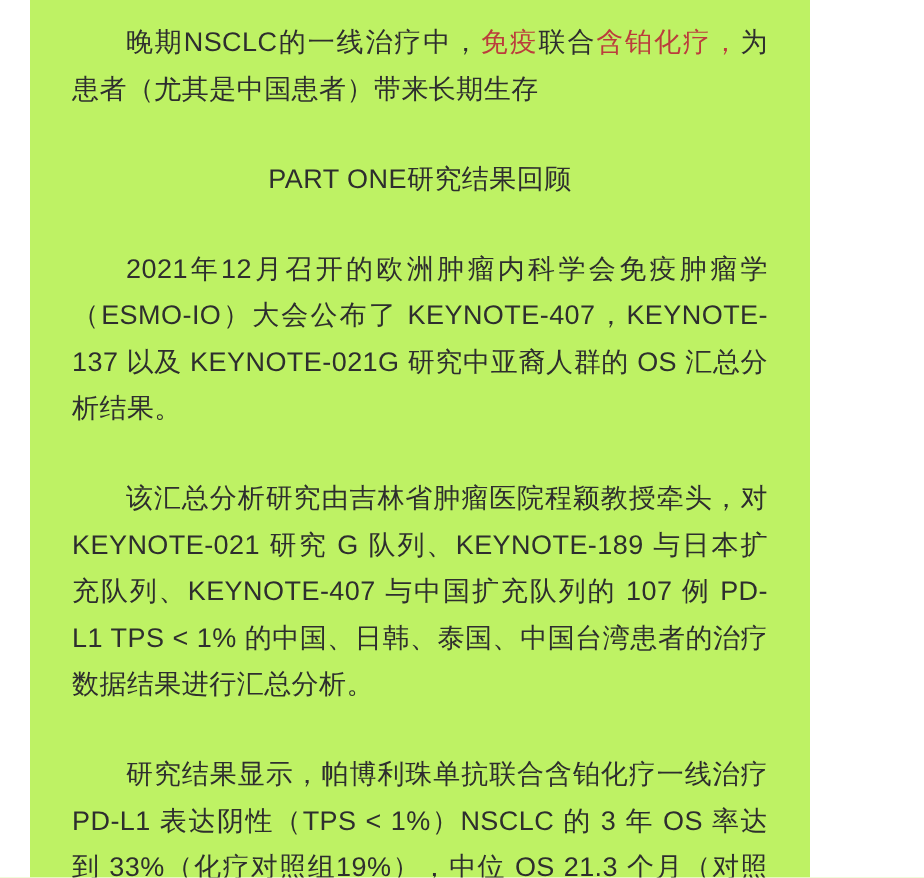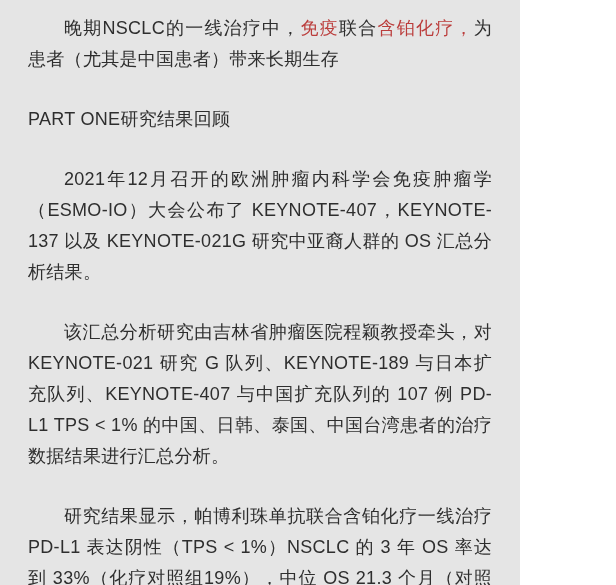--- a/index.html
+++ b/index.html
@@ -11,36 +11,38 @@
     width: 616px;
     height: 585px;
     overflow: hidden;
     font-family: "Liberation Sans", "DejaVu Sans", sans-serif;
   }
   .page {
     box-sizing: border-box;
     width: 520px;
     height: 585px;
     padding: 13px 28px 0 28px;
-    background: #e5e5e5;
+    background: #bef264;
+    margin-left: 20px;
   }
   .para {
     margin: 0 0 29px 0;
     font-size: 18px;
     line-height: 31px;
     color: #2e2e2e;
     text-align: justify;
     text-justify: inter-character;
     letter-spacing: 0.3px;
     word-break: break-word;
   }
   .indent {
     text-indent: 2em;
   }
   .heading {
+    text-align: center;
     text-indent: 0;
     margin: 0 0 29px 0;
   }
   .red {
     color: #bb3d3c;
   }
 </style>
 </head>
 <body>
 

